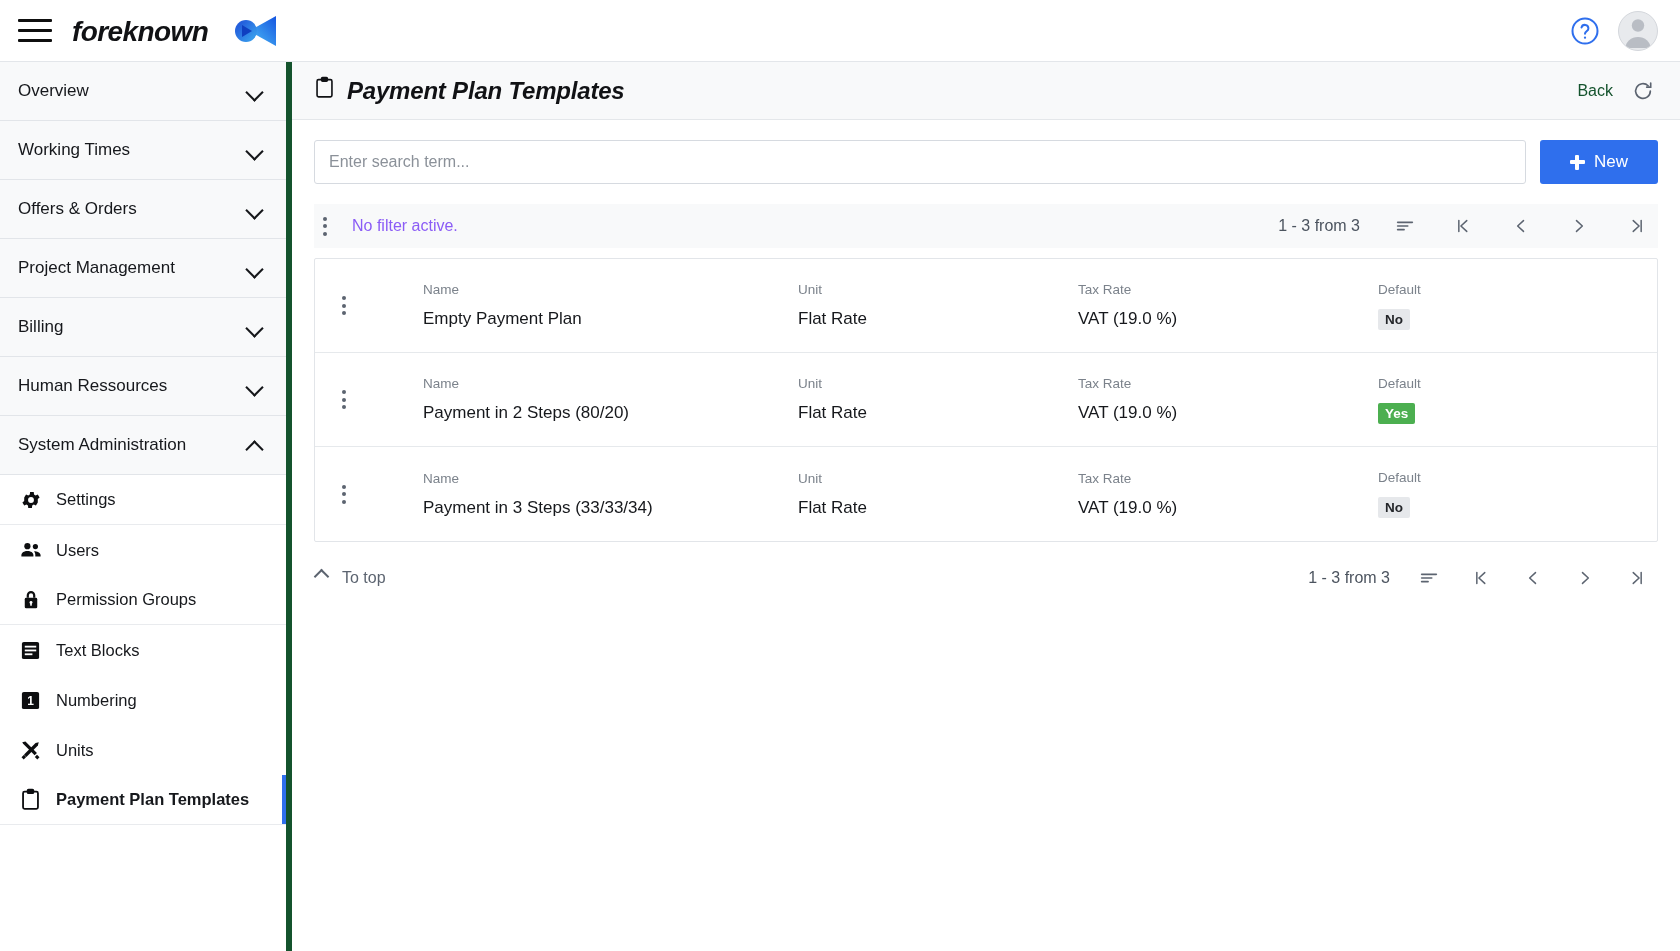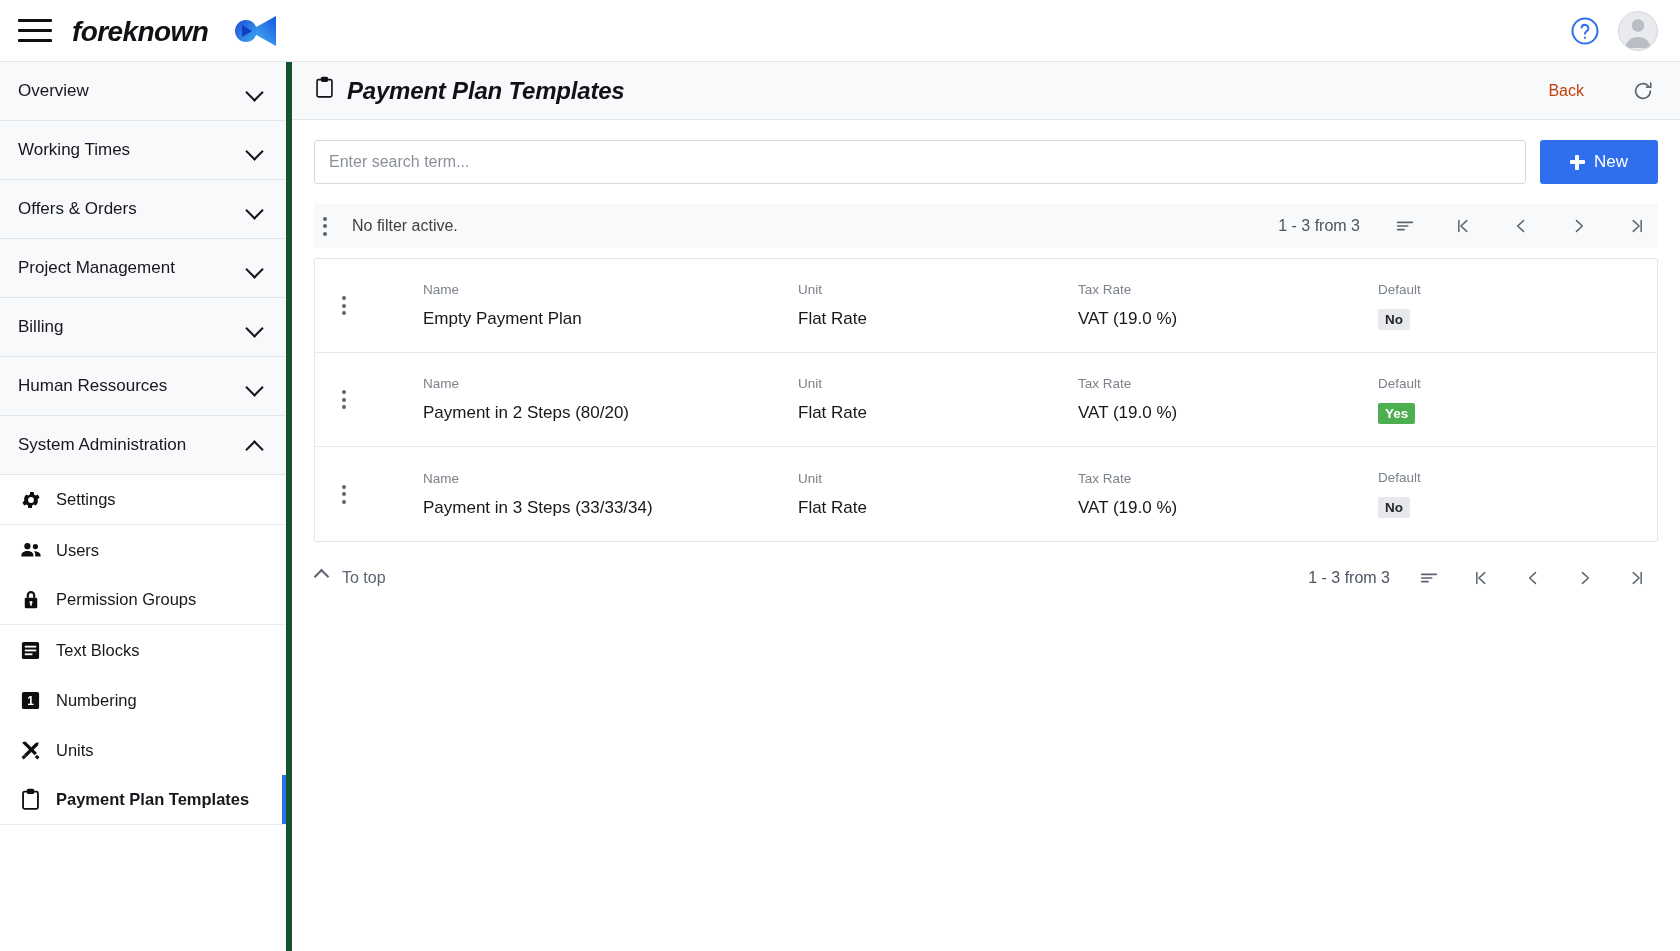--- a/index.html
+++ b/index.html
@@ -93,21 +93,21 @@
     border-bottom: 1px solid #e4e7ea;
     display: flex; align-items: center;
     padding: 0 26px 0 22px;
   }
   .page-title {
     display: flex; align-items: center; gap: 12px;
     font-size: 24px; font-style: italic; font-weight: 700;
     color: #111215; letter-spacing: -0.2px;
   }
   .head-spacer { flex: 1; }
-  .back-link { font-size: 16px; color: #c2410c; margin-right: 48px; cursor: pointer; text-align: right; }
+  .back-link { font-size: 16px; color: #14532d; margin-right: 19px; cursor: pointer; text-align: right; }
   .refresh-btn { width: 22px; height: 22px; cursor: pointer; color: #5c6470; }
 
   .content { flex: 1; background: #ffffff; padding: 0; overflow: hidden; }
 
   .search-row {
     margin: 20px 22px 0 22px;
     display: flex; align-items: center; gap: 14px;
   }
   .search-input {
     flex: 1; height: 44px;
@@ -138,21 +138,21 @@
     height: 44px;
     display: flex; align-items: center; gap: 16px;
     background: #f8f9fa;
   }
   .kebab {
     width: 22px; height: 26px;
     display: flex; flex-direction: column; align-items: center;
     justify-content: center; gap: 3.5px; cursor: pointer;
   }
   .kebab i { width: 4px; height: 4px; border-radius: 50%; background: #5c6470; display: block; }
-  .filter-text { font-size: 16px; color: #404040; }
+  .filter-text { font-size: 16px; color: #8b5cf6; }
   .bar-spacer { flex: 1; }
   .count-text { font-size: 16px; color: #4c545f; margin-right: 8px; }
   .pag-btn {
     width: 42px; height: 32px;
     display: flex; align-items: center; justify-content: center;
     color: #5c6470; cursor: pointer;
   }
 
   
   .table-card {

